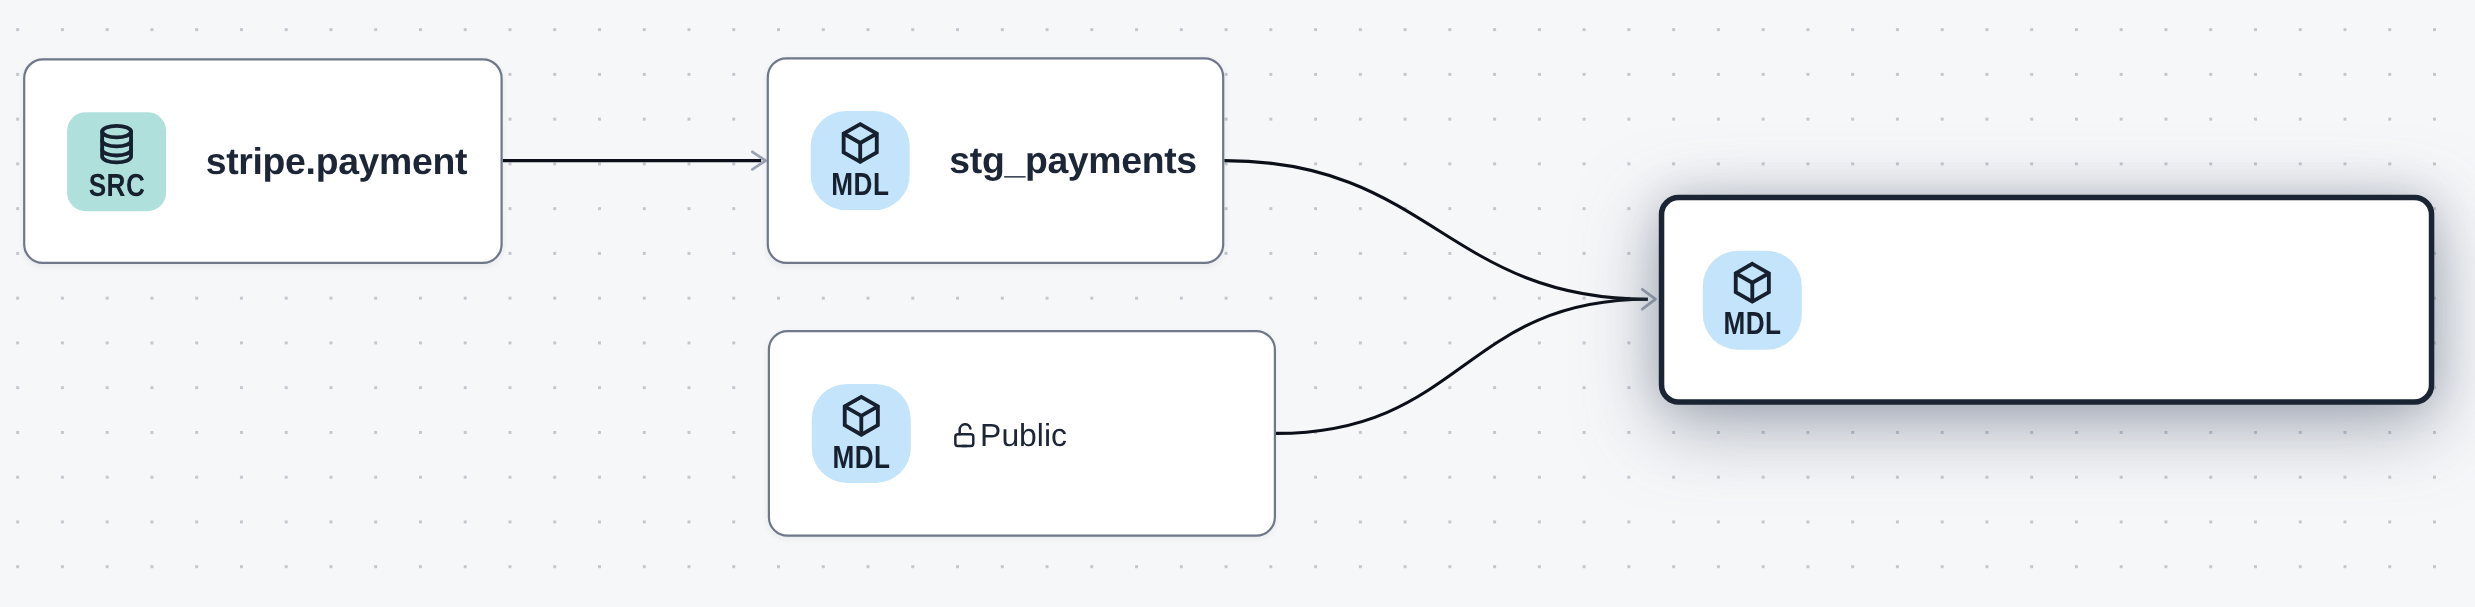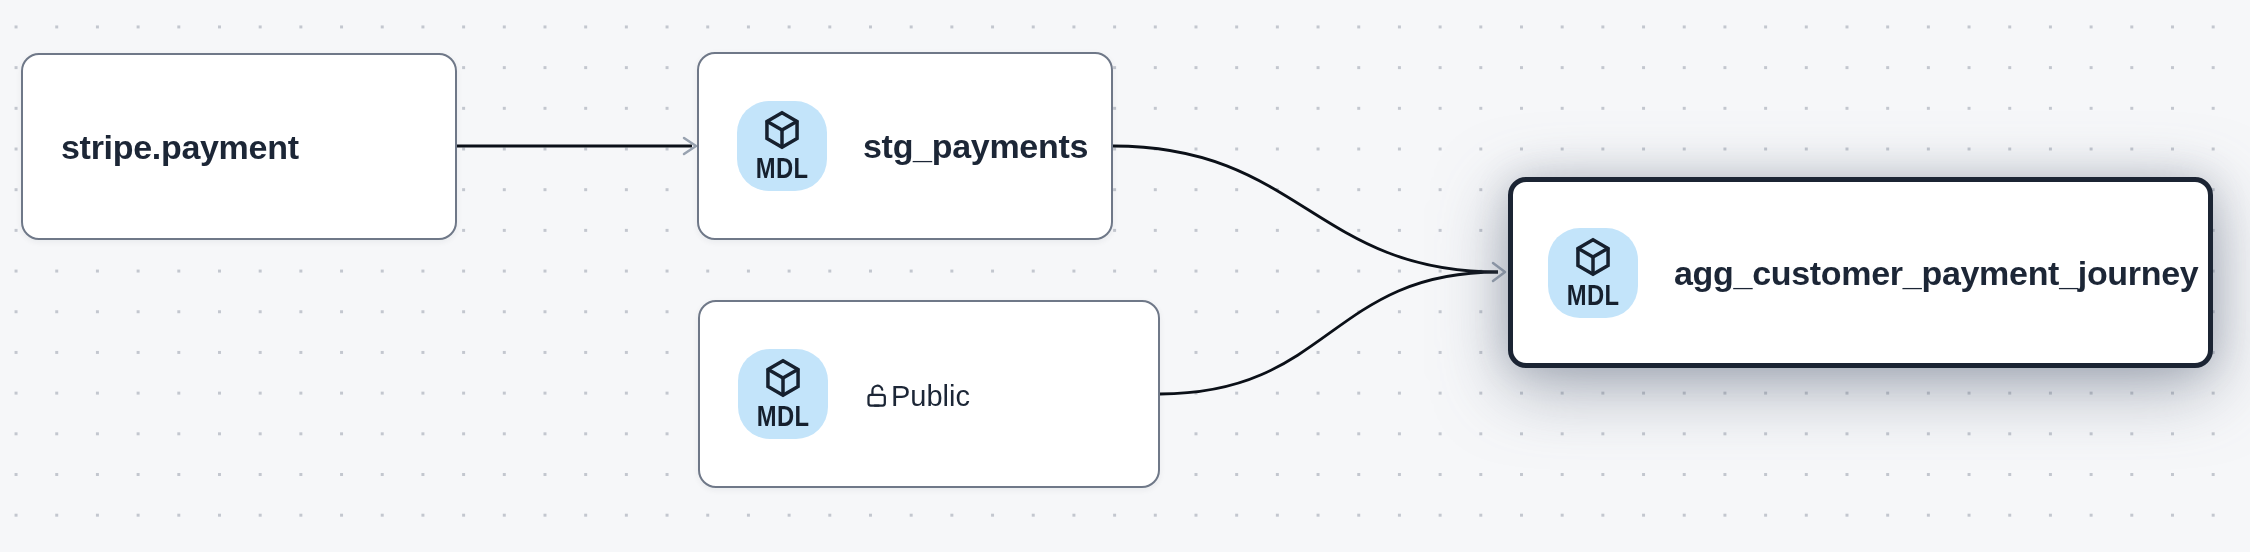--- a/index.html
+++ b/index.html
@@ -67,20 +67,29 @@
 
   <svg class="edges" width="2250" height="552" viewBox="0 0 2250 552">
     <path class="edge" d="M 457 146 C 540 146, 610 146, 692 146"></path>
     <path class="edge" d="M 1113 146 C 1300 146, 1315 272, 1498 272"></path>
     <path class="edge" d="M 1160 394 C 1330 394, 1330 272, 1498 272"></path>
     <path class="arrowhead" d="M 684 138 L 696 146 L 684 154"></path>
     <path class="arrowhead" d="M 1493 263 L 1505 272 L 1493 281"></path>
   </svg>
 
   <div class="node" style="left:21px;top:53px;width:436px;height:187px">
+    <div class="badge badge--src">
+      <svg width="42" height="42" viewBox="0 0 24 24" fill="none" stroke="currentColor" stroke-width="2" stroke-linecap="round" stroke-linejoin="round">
+        <ellipse cx="12" cy="5.5" rx="7.5" ry="3"></ellipse>
+        <path d="M4.5 5.5v13c0 1.66 3.36 3 7.5 3s7.5-1.34 7.5-3v-13"></path>
+        <path d="M4.5 10.2c0 1.66 3.36 3 7.5 3s7.5-1.34 7.5-3"></path>
+        <path d="M4.5 14.9c0 1.66 3.36 3 7.5 3s7.5-1.34 7.5-3"></path>
+      </svg>
+      <span class="badge-label">SRC</span>
+    </div>
     <div class="ncontent">
       <div class="ntitle">stripe.payment</div>
     </div>
   </div>
 
   <div class="node" style="left:697px;top:52px;width:416px;height:188px">
     <div class="badge badge--mdl">
       <svg width="42" height="42" viewBox="0 0 24 24" fill="none" stroke="currentColor" stroke-width="2" stroke-linecap="round">
         <path d="M12 2.2 L20.6 7.1 V16.9 L12 21.8 L3.4 16.9 V7.1 Z"></path>
         <path d="M3.6 7.2 L12 12 L20.4 7.2"></path>
@@ -116,18 +125,15 @@
 
   <div class="node node--selected" style="left:1508px;top:177px;width:705px;height:191px">
     <div class="badge badge--mdl">
       <svg width="42" height="42" viewBox="0 0 24 24" fill="none" stroke="currentColor" stroke-width="2" stroke-linecap="round">
         <path d="M12 2.2 L20.6 7.1 V16.9 L12 21.8 L3.4 16.9 V7.1 Z"></path>
         <path d="M3.6 7.2 L12 12 L20.4 7.2"></path>
         <path d="M12 21.6 V12"></path>
       </svg>
       <span class="badge-label">MDL</span>
     </div>
-    <div class="ncontent">
-      <div class="ntitle">agg_customer_payment_journey</div>
-    </div>
   </div>
 
 </div>
 
 </body></html>

